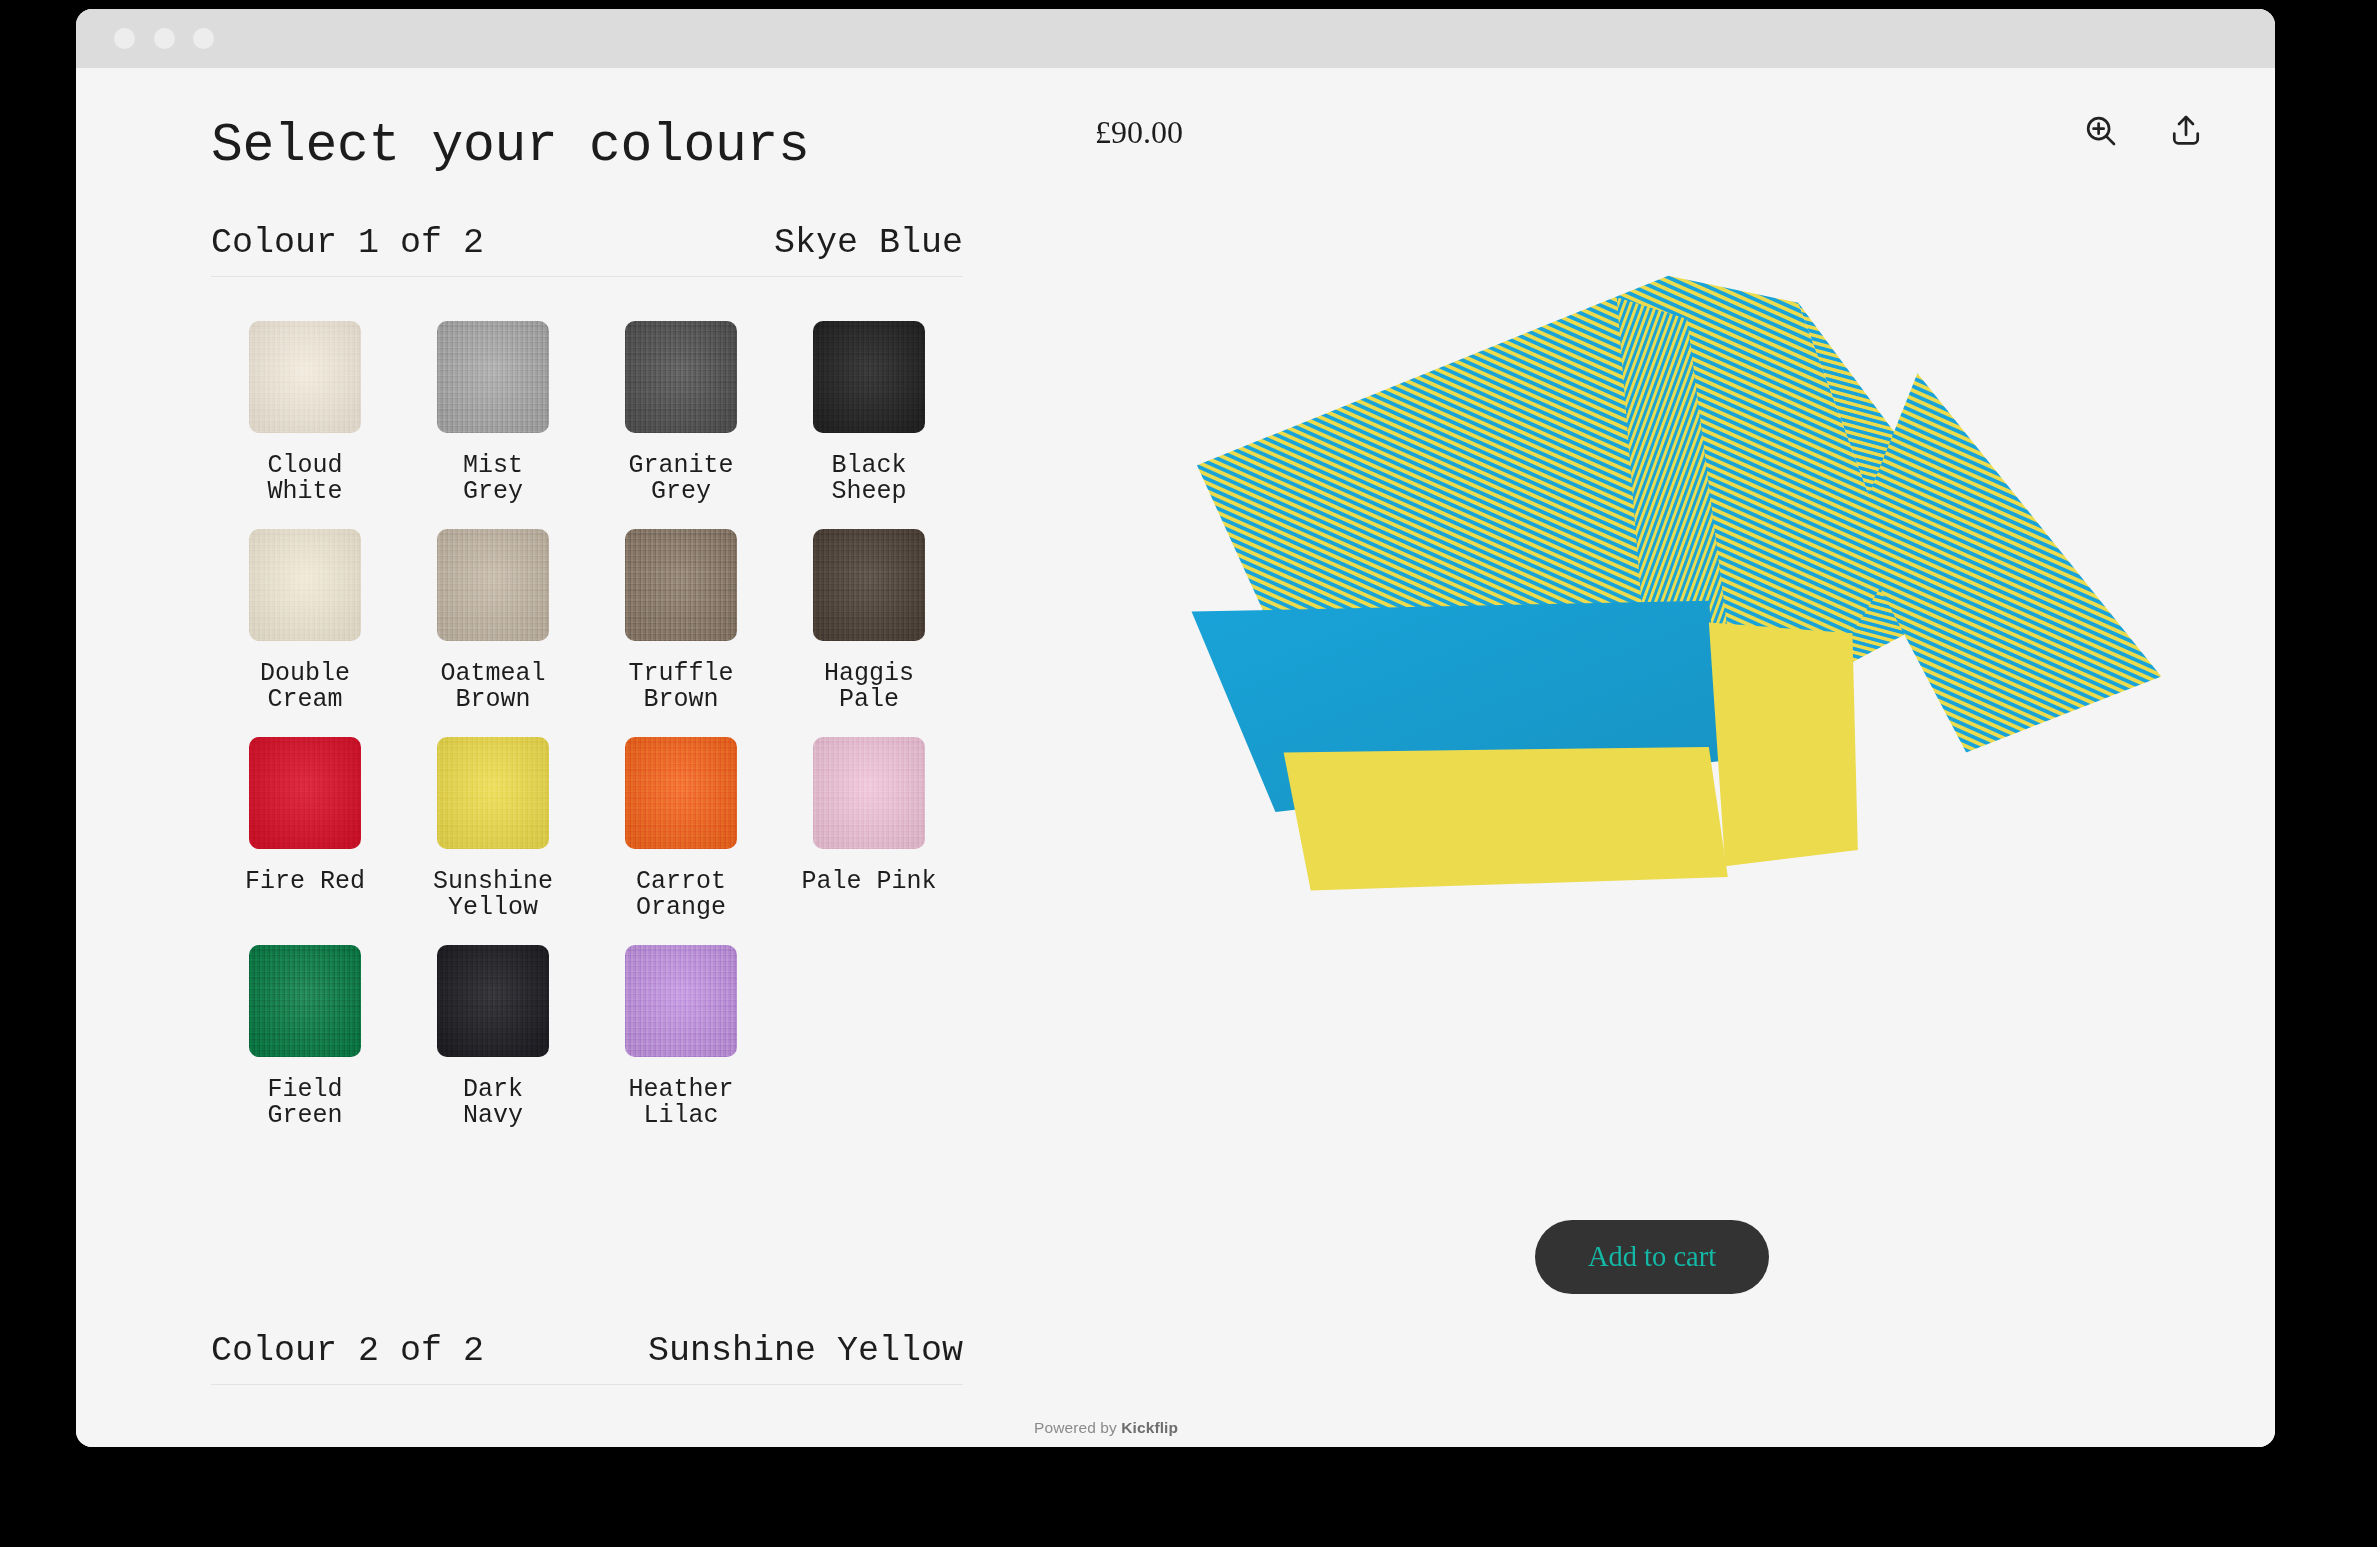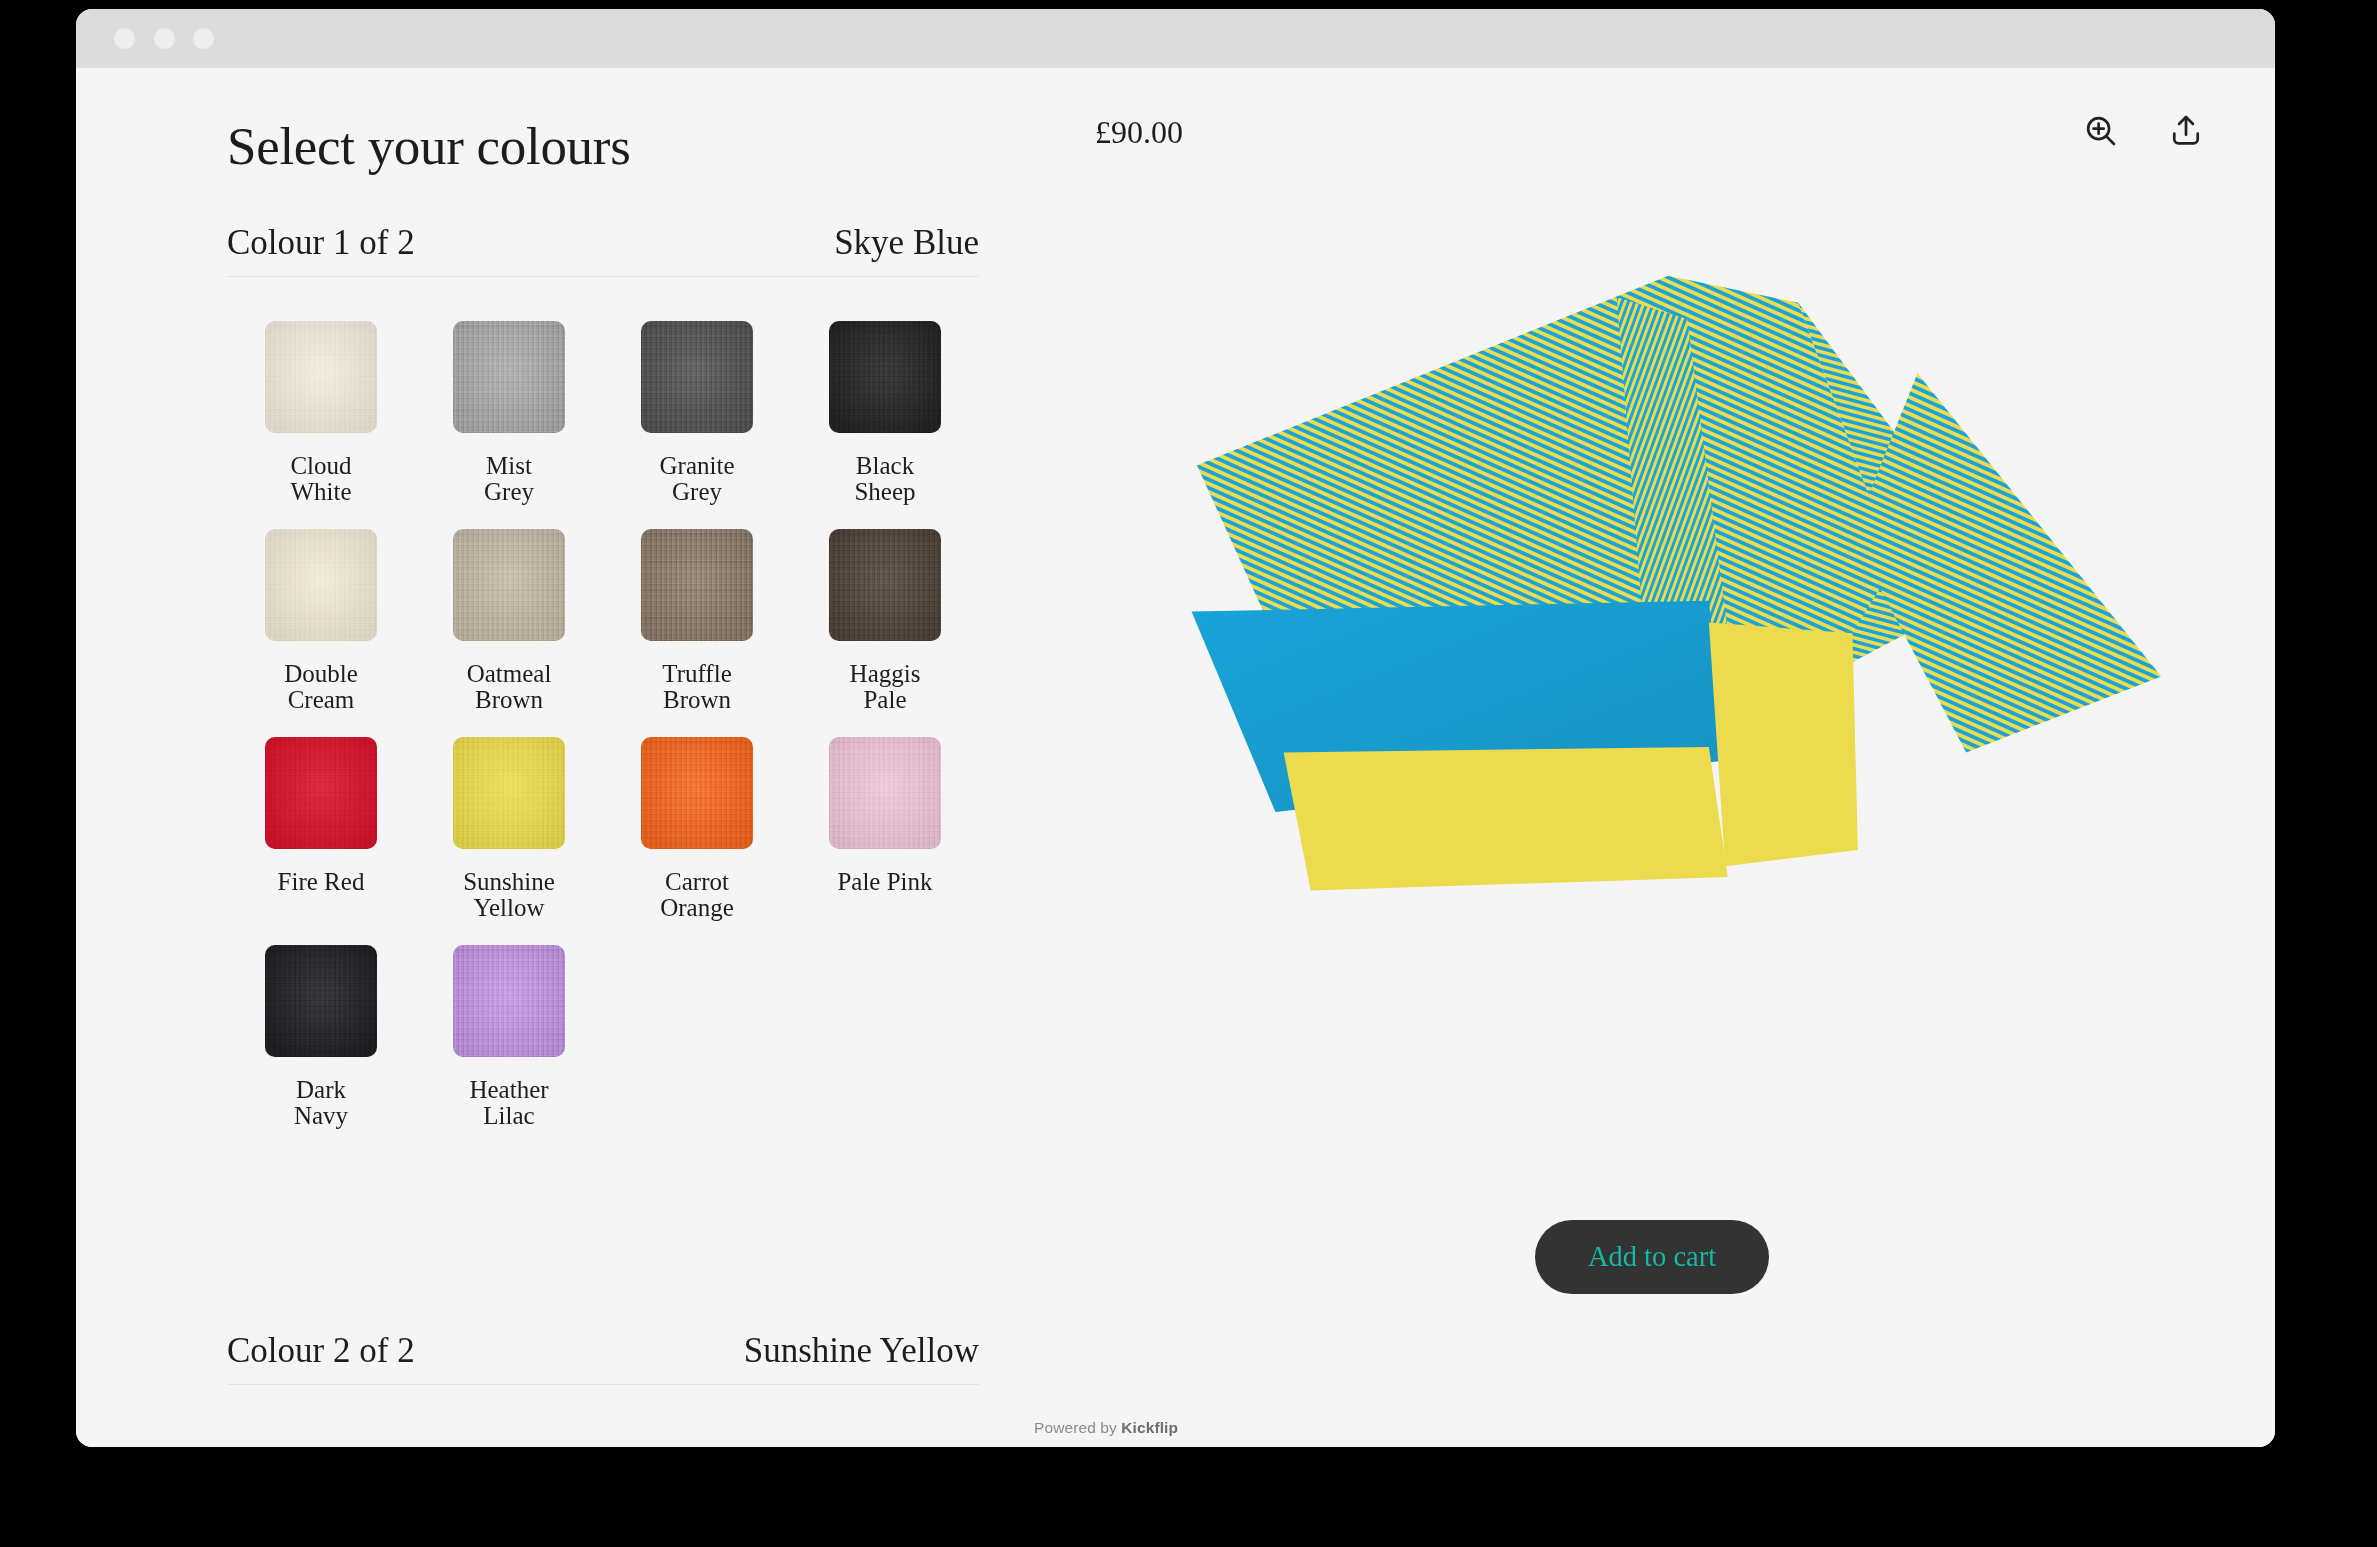--- a/index.html
+++ b/index.html
@@ -46,24 +46,25 @@
     position: absolute;
     left: 0; top: 59px;
     width: 100%;
     height: calc(100% - 59px);
     background: #f5f5f5;
   }
 
   
   #config-panel {
     position: absolute;
-    left: 16px; top: 0;
+    left: 0; top: 0;
     width: 953px;
     height: 100%;
     overflow: hidden;
+    font-family: Liberation Mono, monospace;
   }
 
   #page-title {
     position: absolute;
     left: 135px;
     top: 48px;
     font-size: 53px;
     font-weight: 400;
     letter-spacing: -0.3px;
     color: #1c1c1c;
@@ -310,20 +311,27 @@
                 <div class="swatch-chip" style="background: rgb(244, 101, 31);"></div>
               </div>
               <div class="swatch-label">Carrot
 Orange</div>
             </div>
             <div class="swatch-cell">
               <div class="swatch-frame">
                 <div class="swatch-chip" style="background: rgb(239, 195, 216);"></div>
               </div>
               <div class="swatch-label">Pale Pink</div>
+            </div>
+            <div class="swatch-cell">
+              <div class="swatch-frame">
+                <div class="swatch-chip" style="background: rgb(12, 122, 69);"></div>
+              </div>
+              <div class="swatch-label">Field
+Green</div>
             </div>
             <div class="swatch-cell">
               <div class="swatch-frame">
                 <div class="swatch-chip" style="background: rgb(31, 31, 36);"></div>
               </div>
               <div class="swatch-label">Dark
 Navy</div>
             </div>
             <div class="swatch-cell">
               <div class="swatch-frame">

